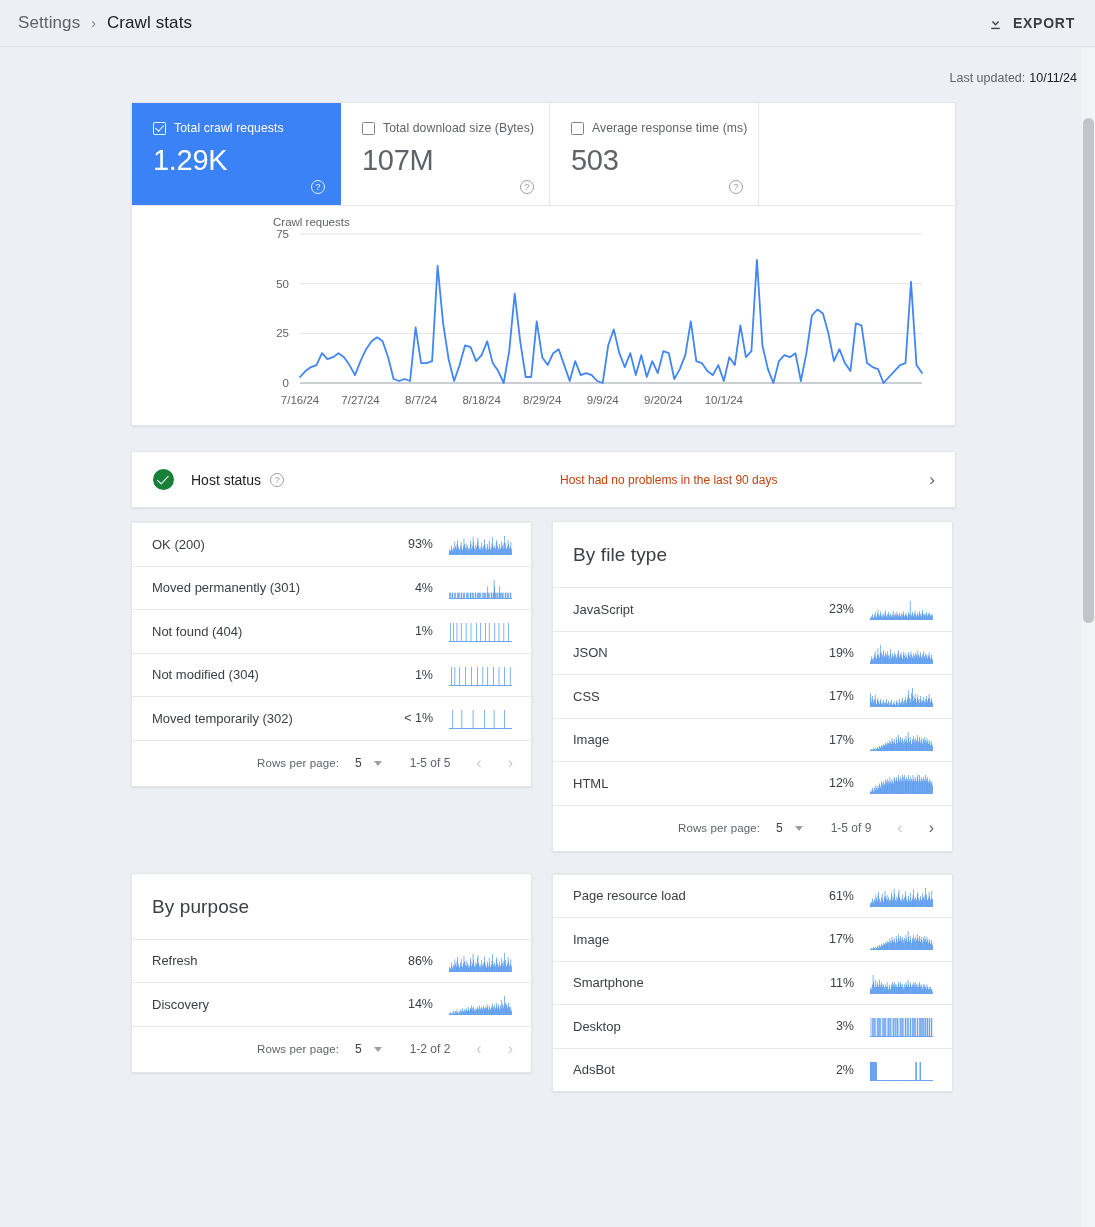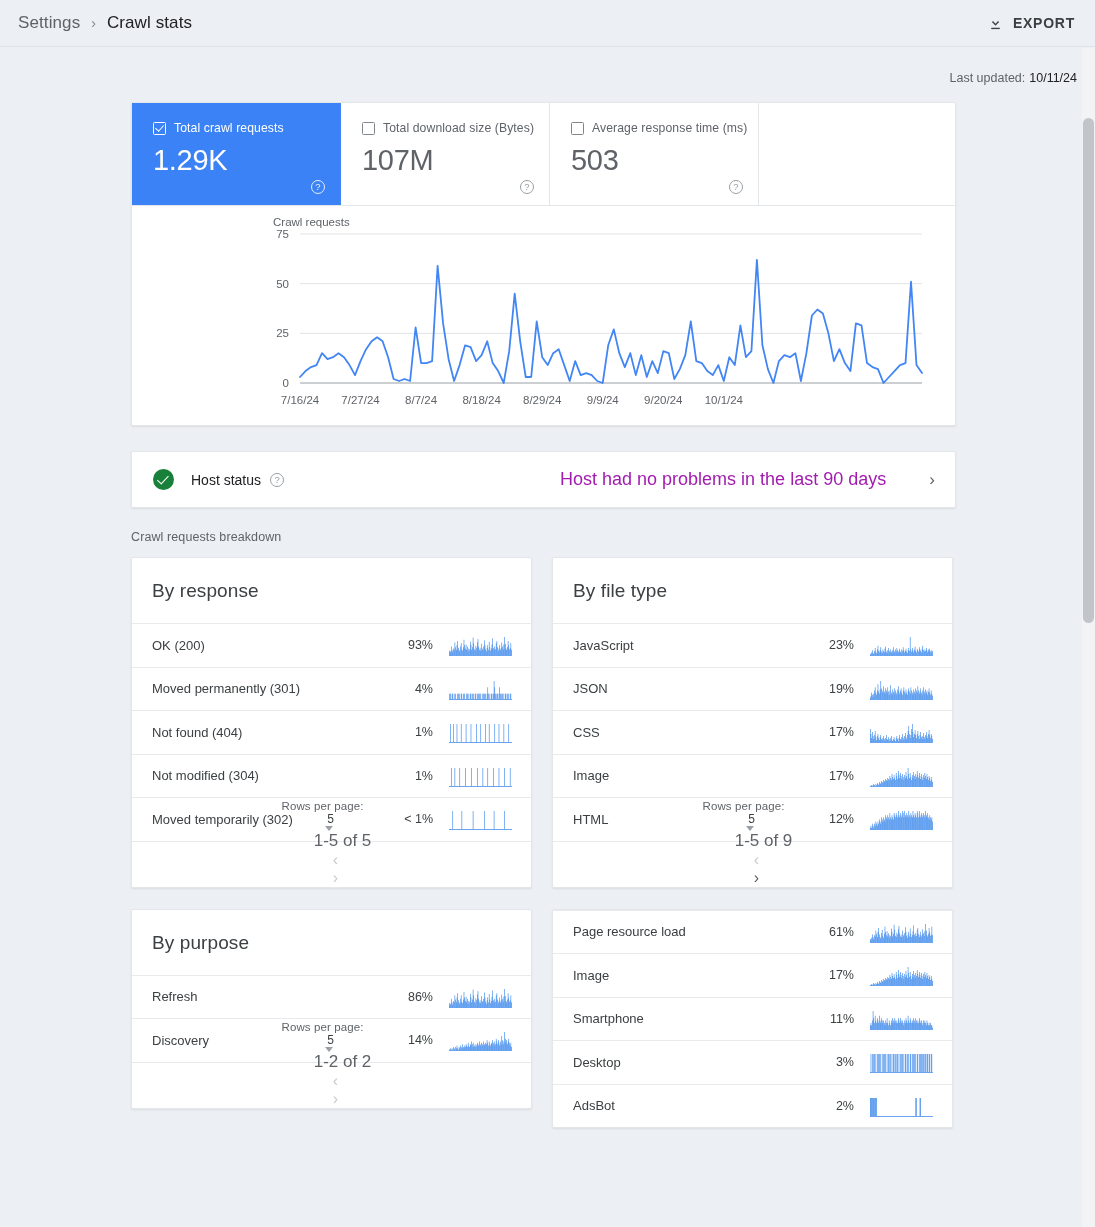--- a/index.html
+++ b/index.html
@@ -112,21 +112,21 @@
     transform: rotate(43deg);
   }
   .host-label { font-size: 14px; color: #202124; margin-left: 17px; }
   .host-q {
     width: 14px; height: 14px; border-radius: 50%;
     border: 1.2px solid #9aa0a6; color: #9aa0a6;
     font-size: 9.5px; line-height: 12px; text-align: center;
     margin-left: 9px; cursor: pointer;
   }
   .host-msg {
-    font-size: 18px; color: #a21caf;
+    font-size: 12px; color: #c2410c;
     position: absolute; left: 560px;
   }
   .host-arrow { margin-left: auto; color: #5f6368; font-size: 17px; }
 
   
   .breakdown-title {
     margin-top: 22px; font-size: 12.5px; color: #5f6368; letter-spacing: .1px;
   }
   .grid {
     margin-top: 13px; display: grid;
@@ -148,30 +148,30 @@
   }
   .row-label { font-size: 13px; color: #3c4043; }
   .row-pct {
     margin-left: auto; font-size: 12.5px; color: #3c4043;
     text-align: right; width: 52px;
   }
   .spark { margin-left: 16px; width: 63px; height: 22px; display: block; }
   .pager {
     display: flex; align-items: center; justify-content: flex-end;
     height: 46px; border-top: 1px solid #e8eaed;
-    padding-right: 18px; font-size: 11.5px; color: #5f6368; flex-direction: column;
+    padding-right: 18px; font-size: 11.5px; color: #5f6368;
   }
   .pager-label { letter-spacing: .1px; }
   .pager-num { margin-left: 16px; color: #3c4043; font-size: 12px; }
   .caret {
     margin-left: 12px; width: 0; height: 0;
     border-left: 4.5px solid transparent; border-right: 4.5px solid transparent;
     border-top: 5px solid #9aa0a6; cursor: pointer;
   }
-  .pager-range { margin-left: 40px; color: #5f6368; font-size: 17px; }
+  .pager-range { margin-left: 28px; color: #5f6368; font-size: 12px; }
   .nav-arrow {
     margin-left: 26px; font-size: 16px; color: #c8cbd0; cursor: default;
     user-select: none;
   }
   .nav-arrow.enabled { color: #5f6368; cursor: pointer; }
 
   
   .scrollbar-track {
     position: absolute; right: 0; top: 48px;
     width: 13px; height: 1179px; background: #f1f3f4;
@@ -257,24 +257,22 @@
   </div>
 
   <div class="panel host-panel">
     <div class="check-circle"></div>
     <span class="host-label">Host status</span>
     <span class="host-q">?</span>
     <span class="host-msg">Host had no problems in the last 90 days</span>
     <span class="host-arrow">›</span>
   </div>
 
-  <div class="breakdown-title">Crawl requests breakdown</div>
   <div class="grid" id="cards-grid">
       <div class="card">
-        <div class="card-title">By response</div>
         <div class="row">
           <span class="row-label">OK (200)</span>
           <span class="row-pct">93%</span>
           <svg class="spark" viewBox="0 0 63 22" preserveAspectRatio="none">
             <rect x="0.00" y="16.57" width="0.55" height="5.43" fill="#1a73e8"></rect>
             <rect x="0.70" y="18.61" width="0.55" height="3.39" fill="#1a73e8"></rect>
             <rect x="1.40" y="17.25" width="0.55" height="4.75" fill="#1a73e8"></rect>
             <rect x="2.10" y="12.50" width="0.55" height="9.50" fill="#1a73e8"></rect>
             <rect x="2.80" y="15.89" width="0.55" height="6.11" fill="#1a73e8"></rect>
             <rect x="3.50" y="17.93" width="0.55" height="4.07" fill="#1a73e8"></rect>

